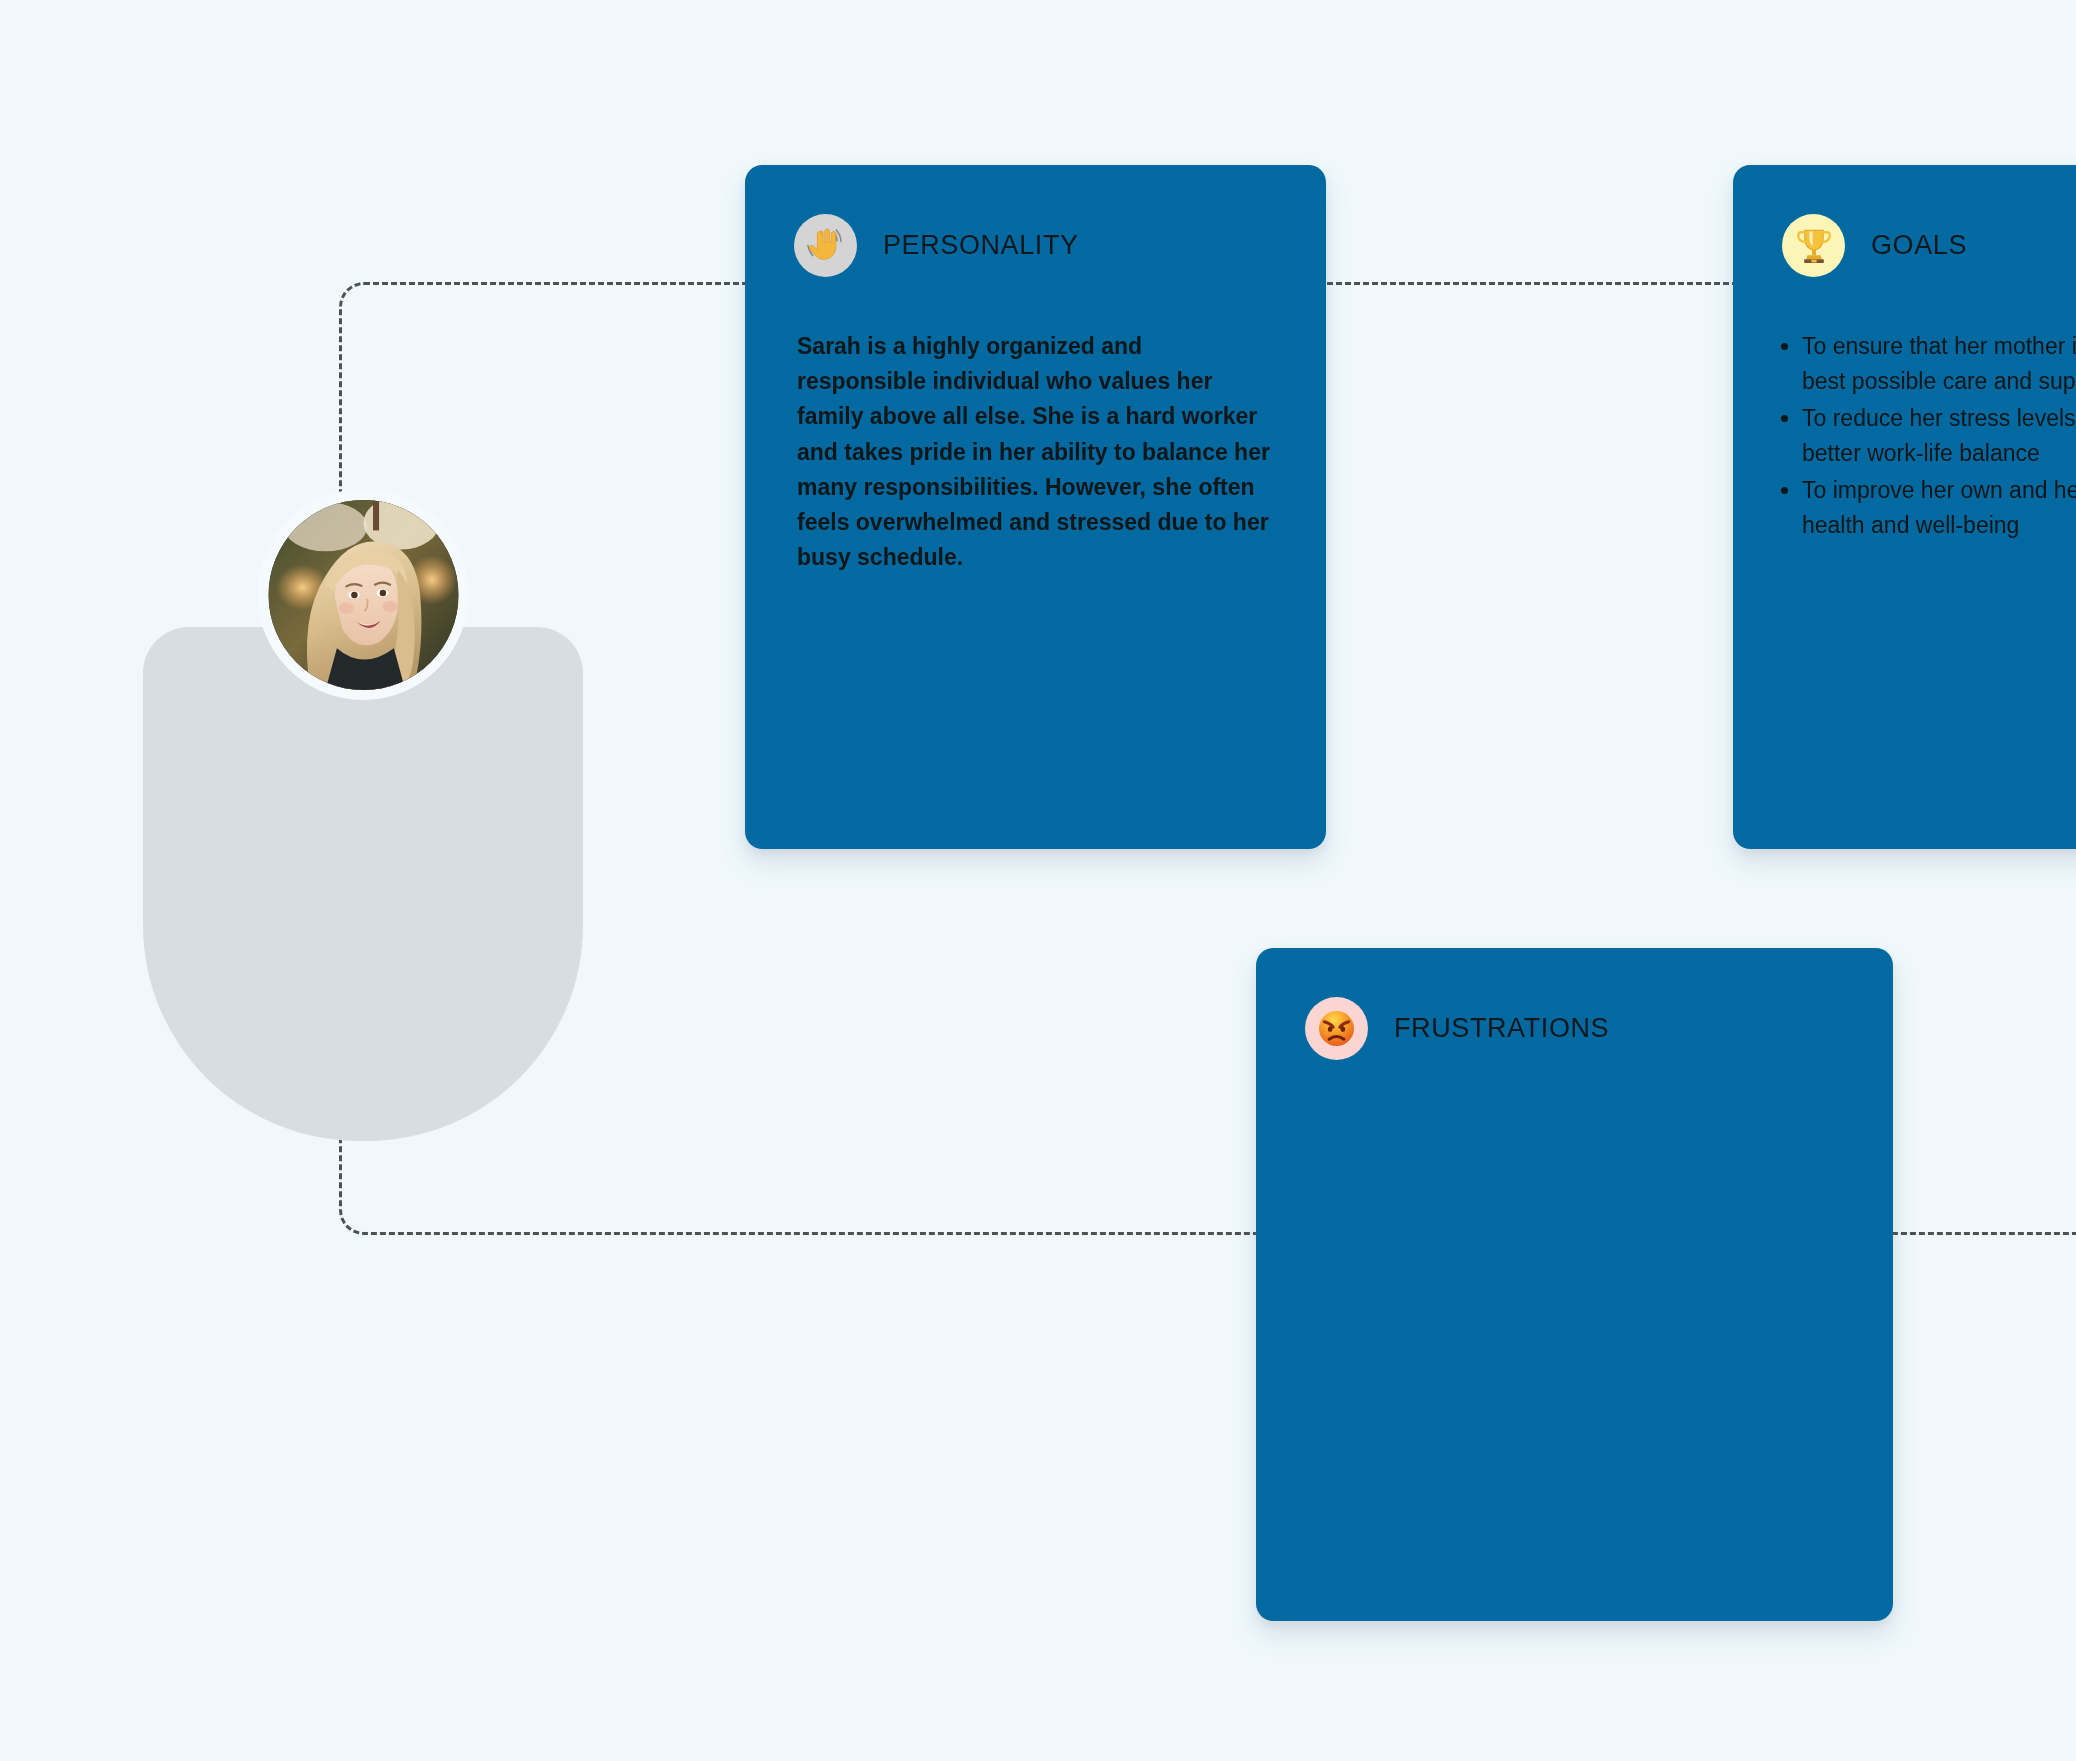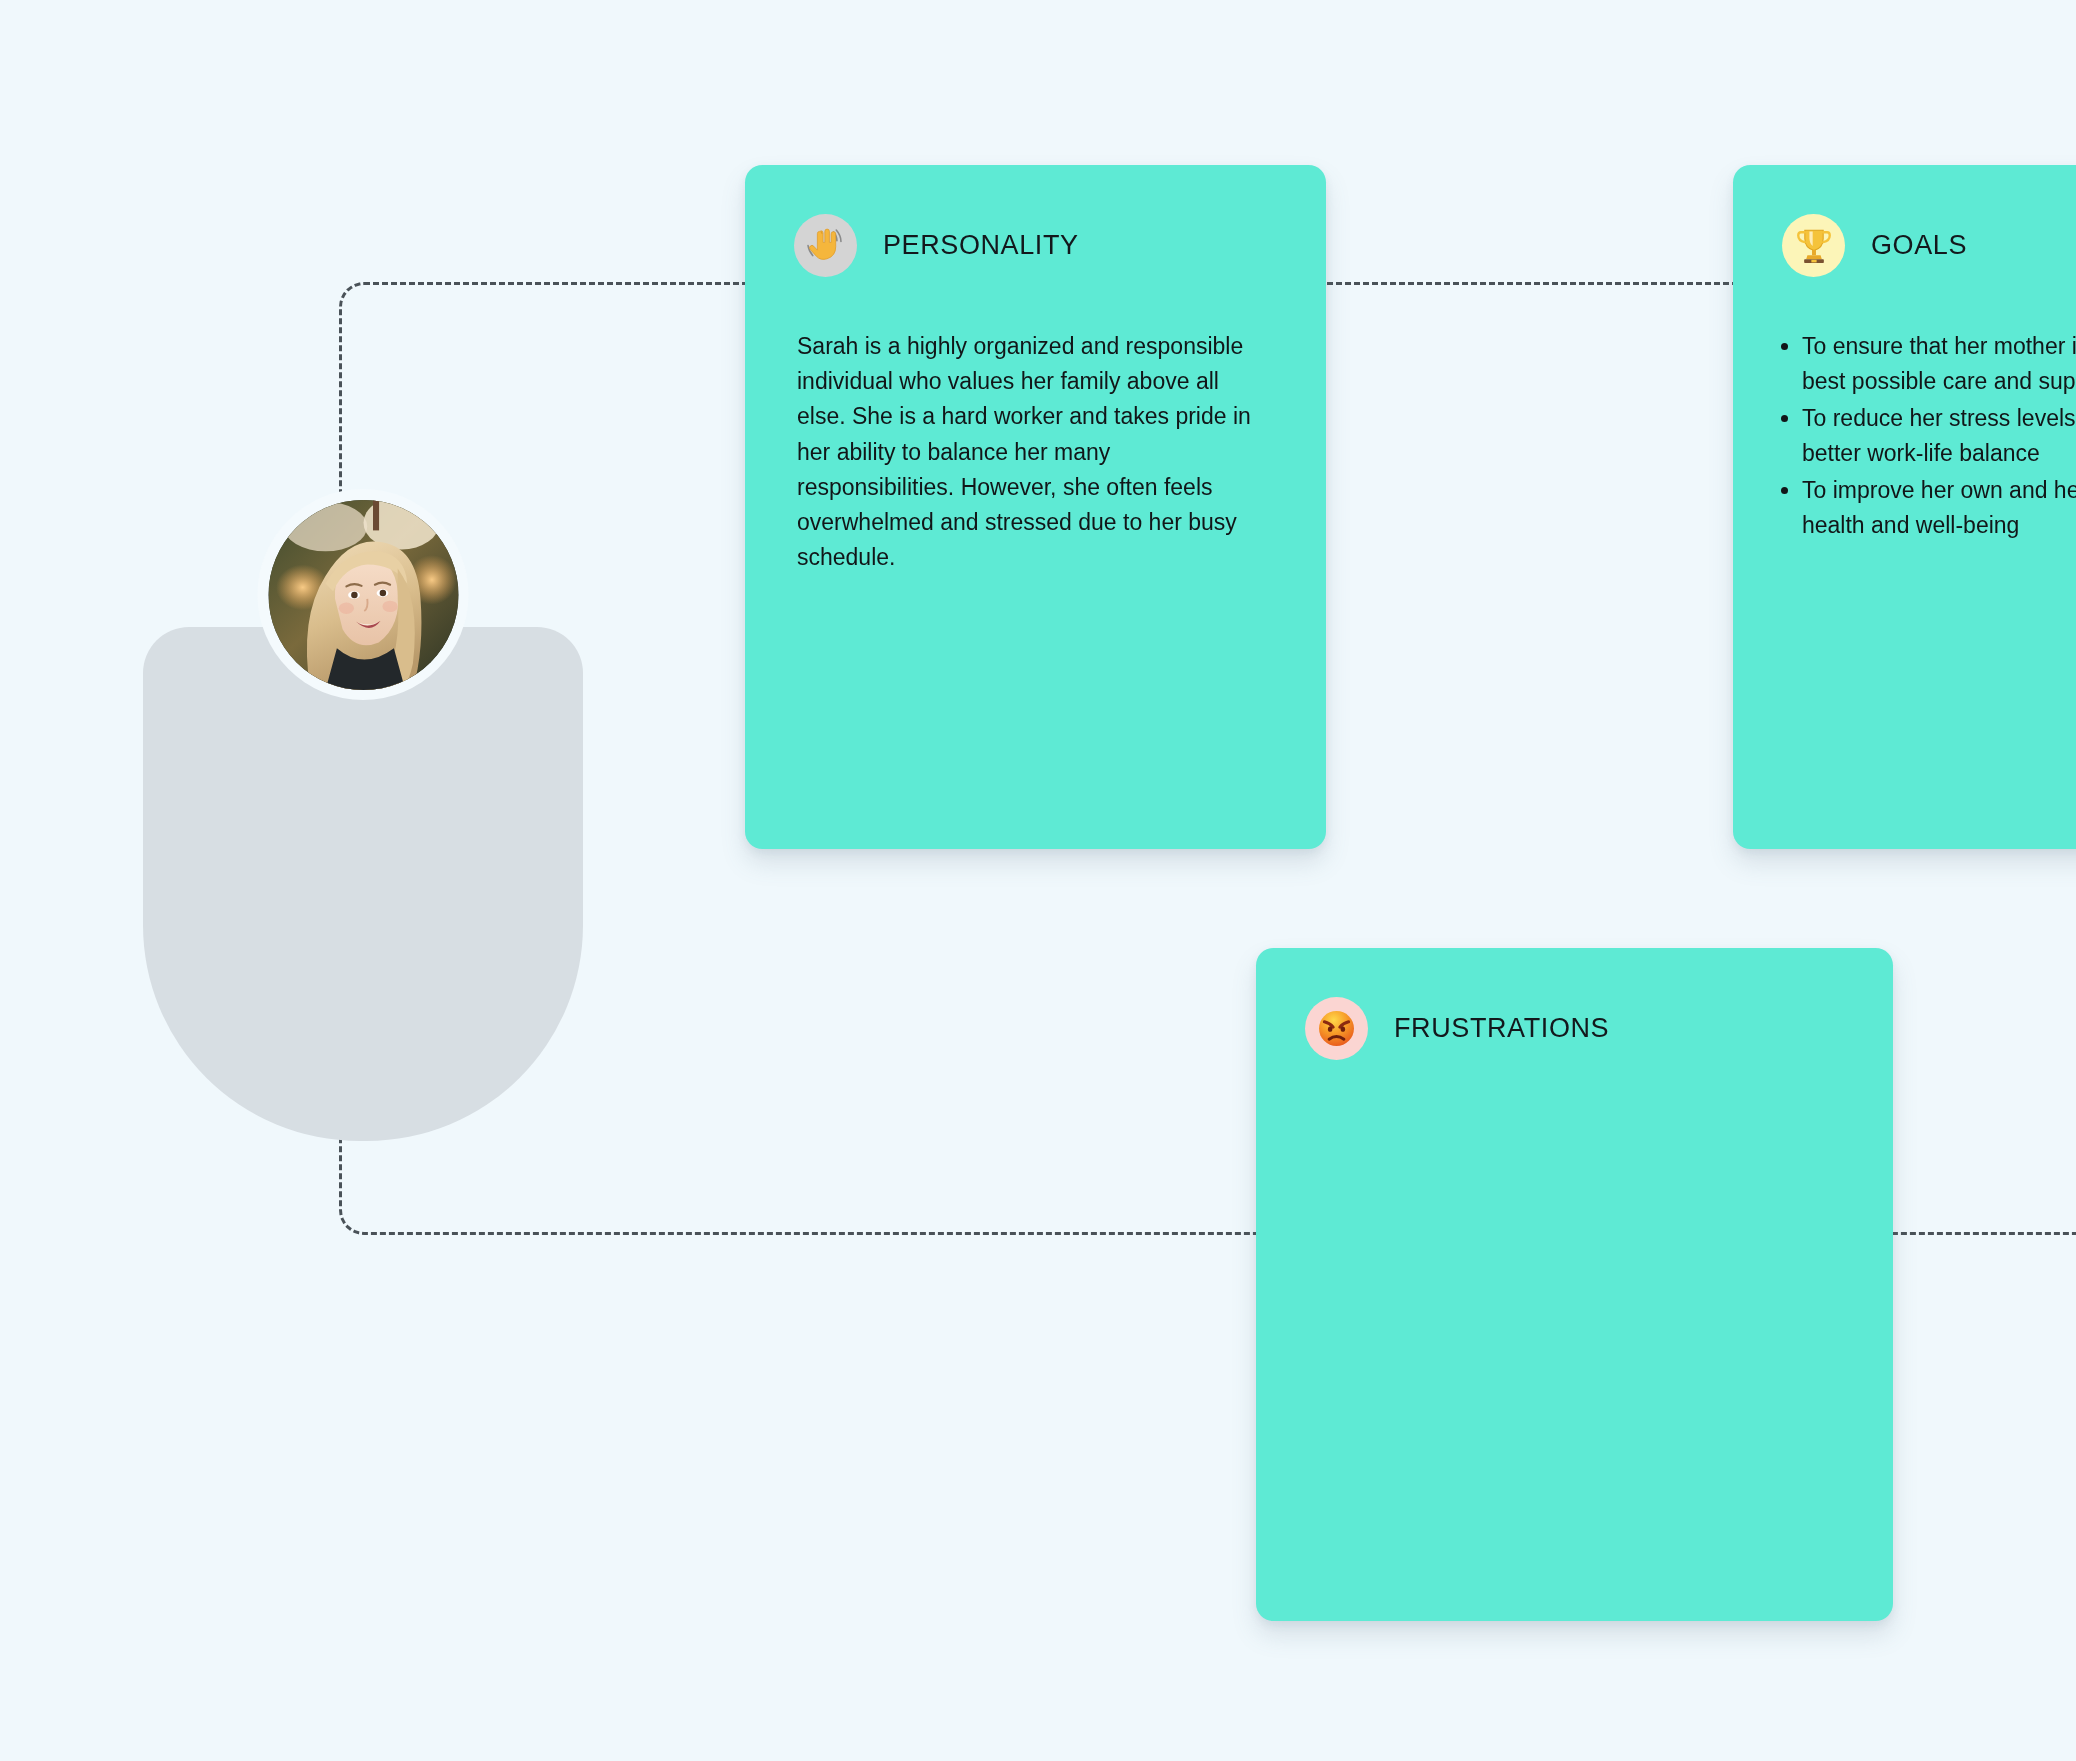--- a/index.html
+++ b/index.html
@@ -117,21 +117,21 @@
     margin-top: 26px;
     font-size: 22px;
     color: #1e2328;
     line-height: 1.28;
     padding: 0 21.6px;
   }
 
   
   .card {
     position: absolute;
-    background: #5eead4;
+    background: #0369a1;
     border-radius: 17.4px;
     box-shadow: 0 14px 24px rgba(90,110,130,0.17), 0 3.3px 8.3px rgba(90,110,130,0.09);
     z-index: 3;
     box-sizing: border-box;
   }
   .card-personality { left: 745px; top: 165px;  width: 581px; height: 684px; }
   .card-goals       { left: 1733px; top: 165px;  width: 569px; height: 684px; }
   .card-frustrations{ left: 1256px; top: 948px; width: 637px; height: 673px; }
 
   .card-head {
@@ -159,20 +159,21 @@
     color: #13181c;
     letter-spacing: 0.6px;
     line-height: 1;
   }
 
   .card-body {
     padding: 52px 54px 0 52px;
     font-size: 23px;
     line-height: 1.53;
     color: #111618;
+    font-weight: bold;
   }
   .card-body-list {
     padding: 52px 47px 0 45px;
   }
   .card-body-list ul {
     margin: 0;
     padding-left: 24px;
     font-size: 23px;
     line-height: 1.53;
     color: #111618;

